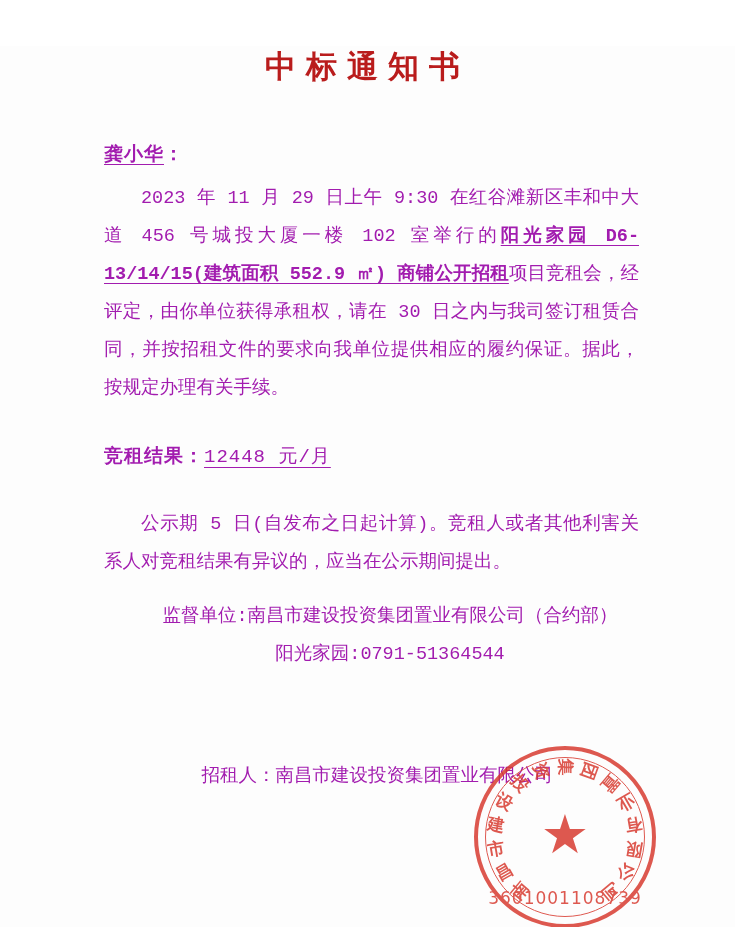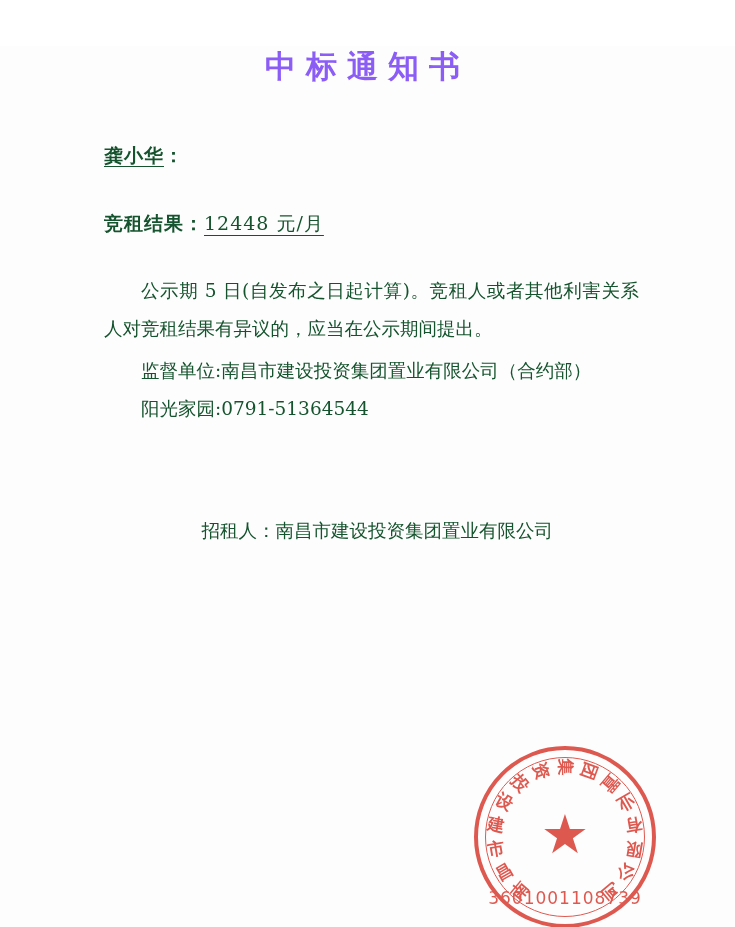--- a/index.html
+++ b/index.html
@@ -23,29 +23,30 @@
     background: #fdfdfd;
   }
 
   .doc-title {
     text-align: center;
     font-size: 31px;
     font-weight: bold;
     letter-spacing: 10px;
     margin-top: 46px;
     font-family: "DejaVu Serif", "Liberation Serif", serif;
-    color: #8b5cf6;
+    color: #b91c1c;
   }
 
   .body-block {
     margin-top: 48px;
     padding: 0 96px 0 104px;
     font-size: 18.5px;
     line-height: 38px;
-    color: #14532d;
+    color: #a21caf;
+    font-family: Liberation Mono, monospace;
   }
 
   .recipient {
     font-weight: bold;
     font-size: 19px;
     margin-bottom: 6px;
     letter-spacing: 1px;
   }
   .recipient .name {
     text-decoration: underline;
@@ -76,22 +77,23 @@
     text-decoration: underline;
     text-underline-offset: 5px;
     font-weight: normal;
   }
 
   .para2 {
     margin-top: 30px;
   }
 
   .contact-block {
-    margin-top: 4px;
+    margin-top: 16px;
     text-indent: 2em;
+    text-align: center;
   }
   .contact-block div {
     margin: 0;
   }
 
   .signature {
     margin-top: 82px;
     text-align: right;
     padding-right: 86px;
     font-size: 18.5px;
@@ -166,20 +168,23 @@
 <div class="page">
 
   <div class="doc-title">中标通知书</div>
 
   <div class="body-block">
 
     <div class="recipient">
       <span class="name">龚小华</span><span>：</span>
     </div>
 
+    <p class="para">
+      <span>2023 年 11 月 29 日上午 9:30 在红谷滩新区丰和中大道 456 号城投大厦一楼 102 室举行的</span><span class="project">阳光家园 D6-13/14/15(建筑面积 552.9 ㎡) 商铺公开招租</span><span>项目竞租会，经评定，由你单位获得承租权，请在 30 日之内与我司签订租赁合同，并按招租文件的要求向我单位提供相应的履约保证。据此，按规定办理有关手续。</span>
+    </p>
 
     <div class="result-line">
       <span>竞租结果：</span><span class="value">12448 元/月</span>
     </div>
 
     <p class="para para2">公示期 5 日(自发布之日起计算)。竞租人或者其他利害关系人对竞租结果有异议的，应当在公示期间提出。</p>
 
     <div class="contact-block">
       <div>
         <span>监督单位:</span><span>南昌市建设投资集团置业有限公司（合约部）</span>

